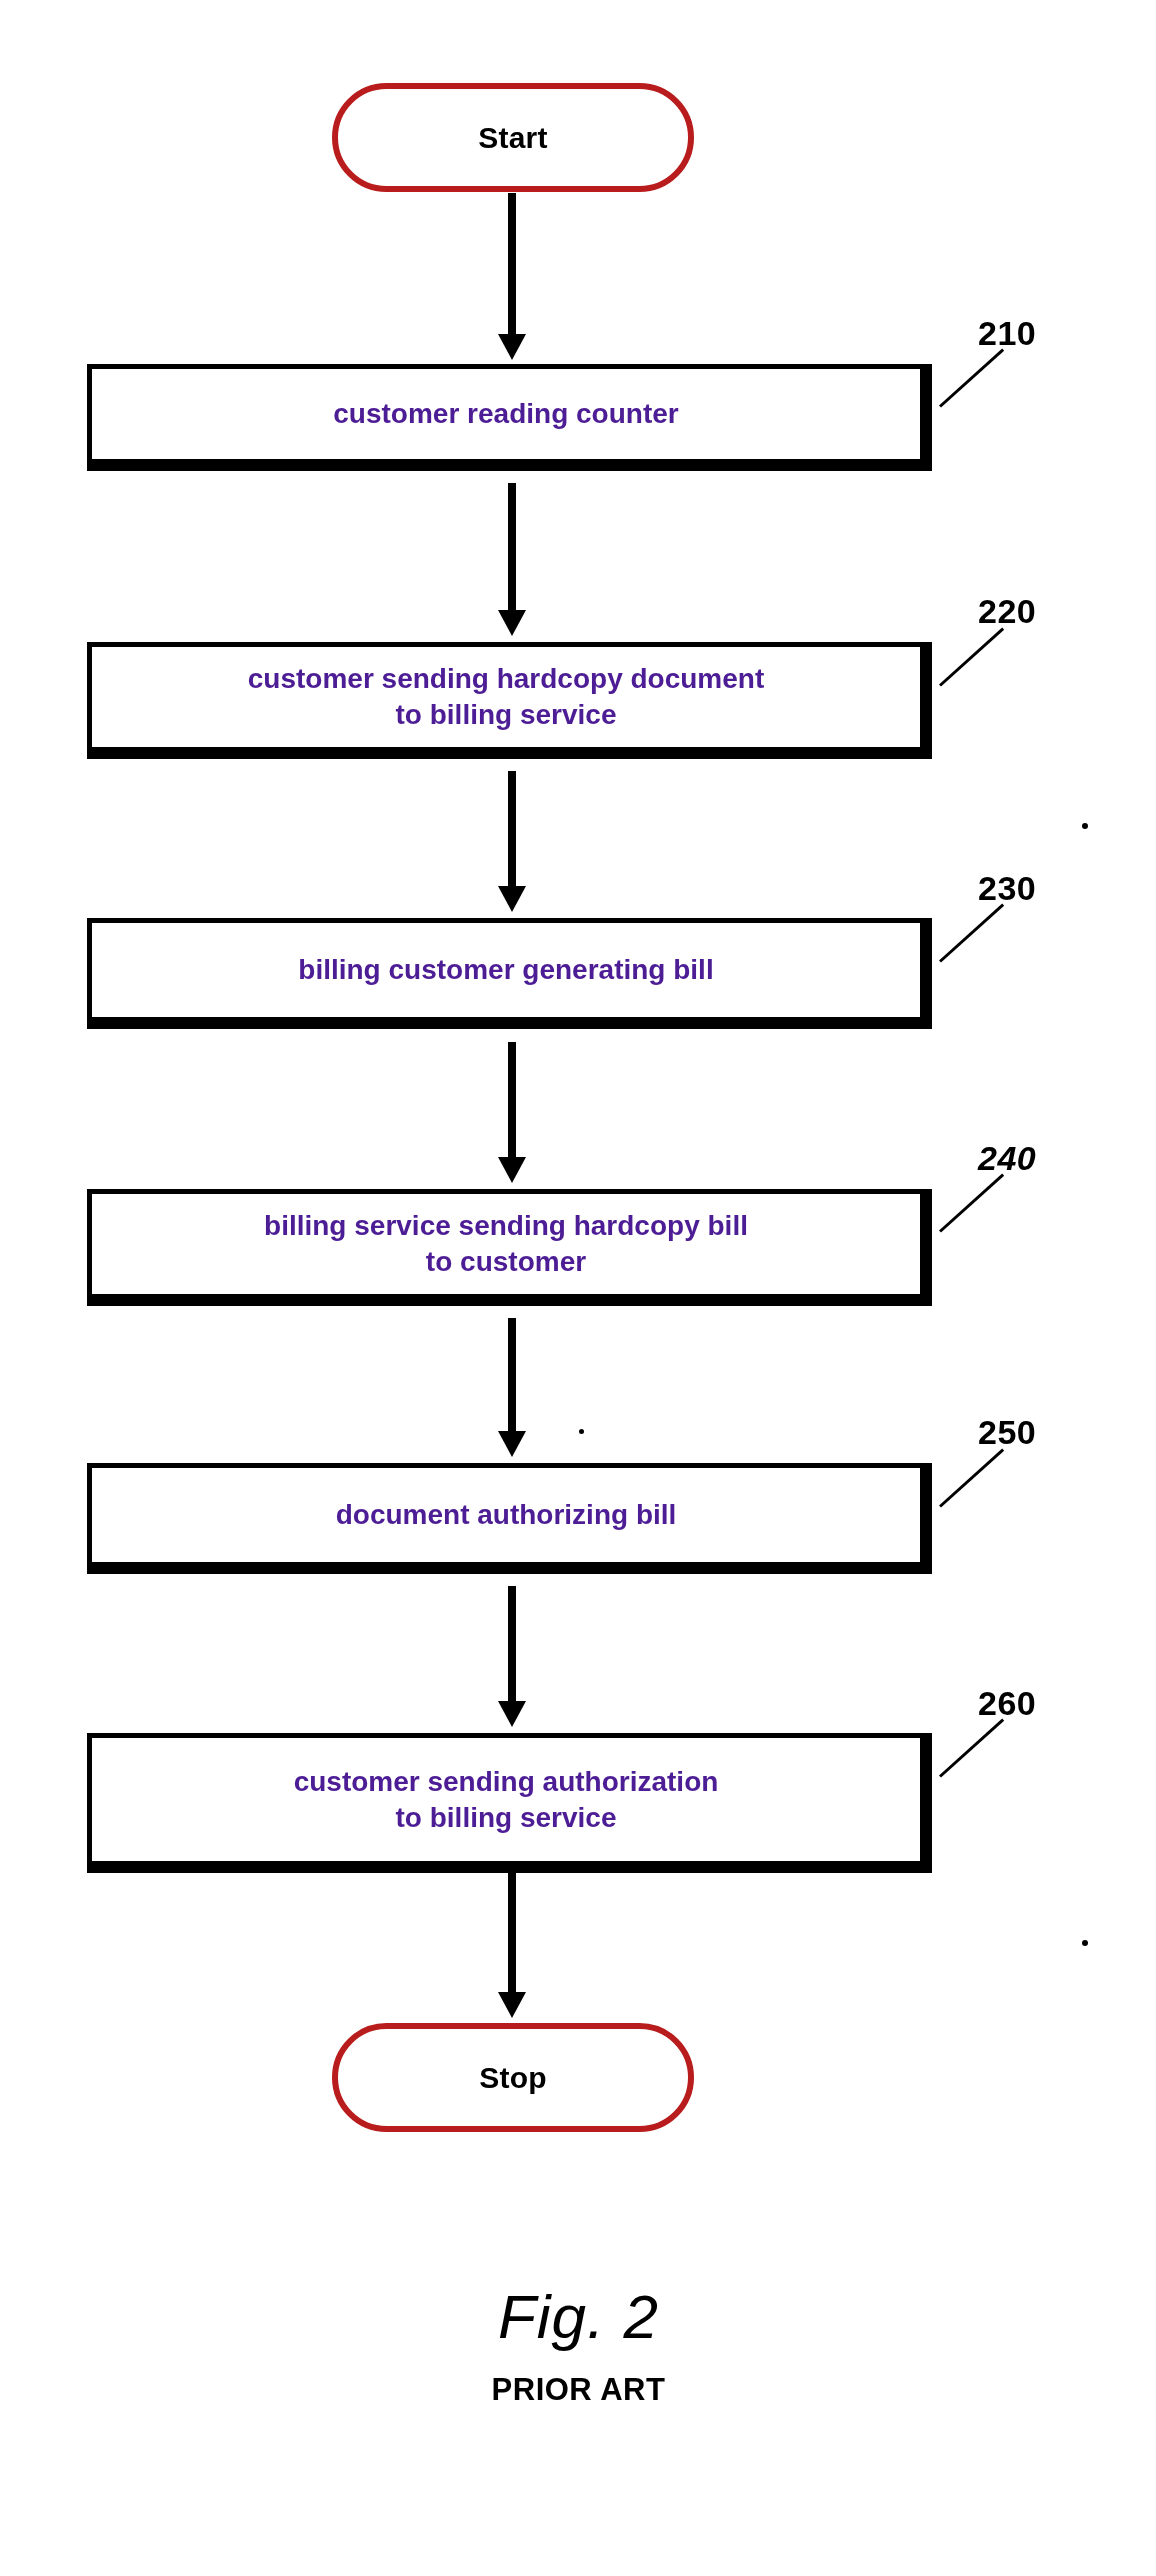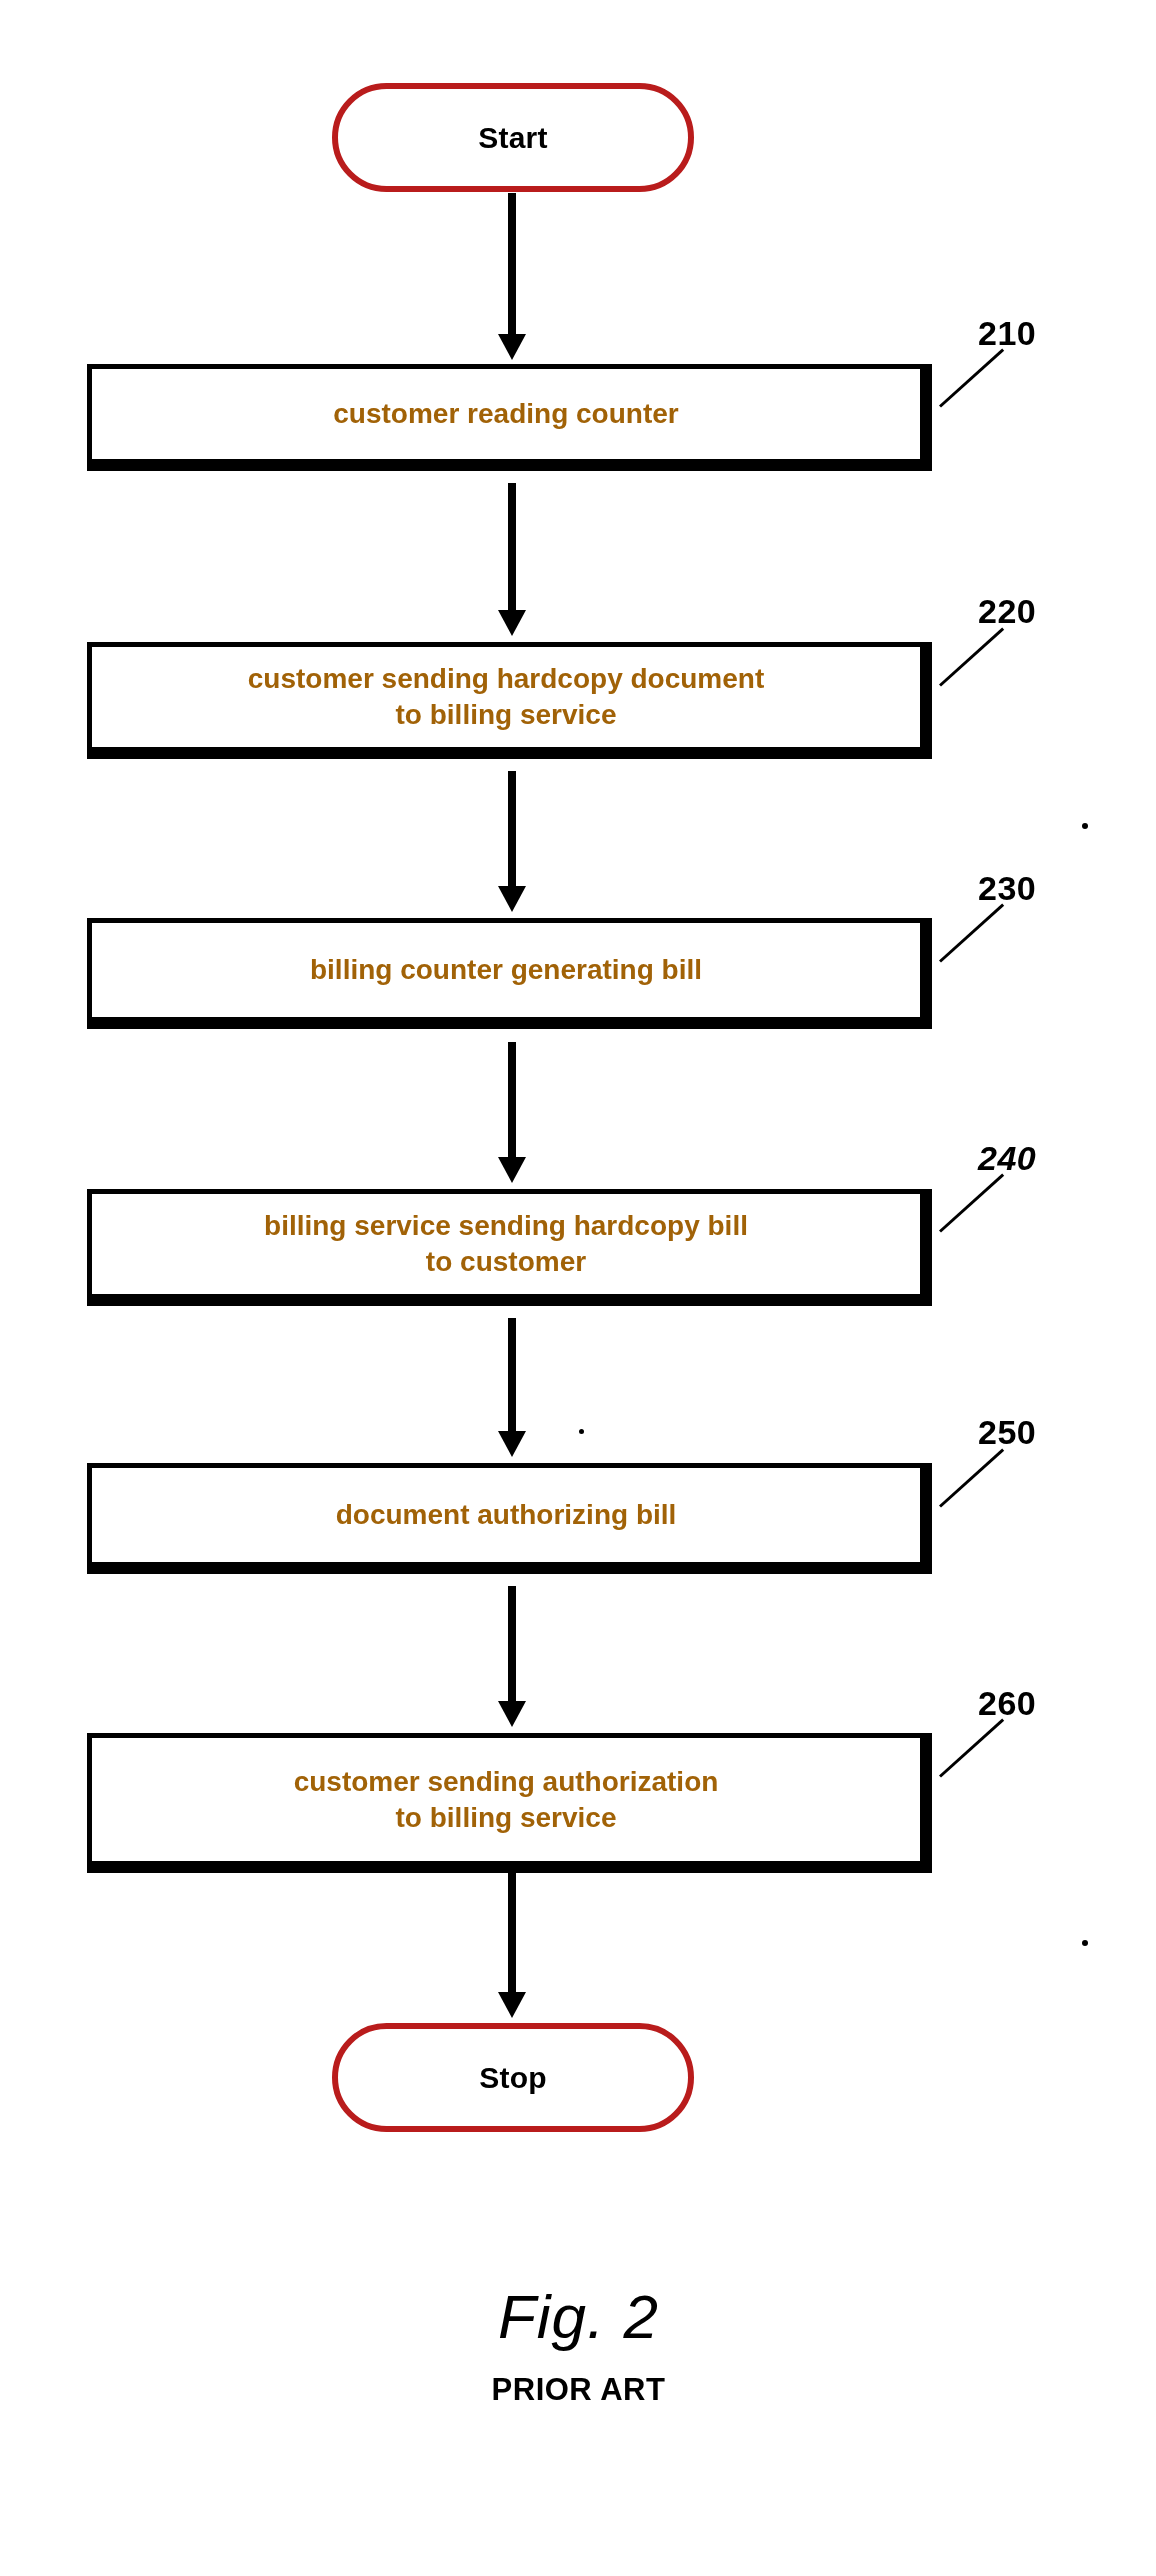--- a/index.html
+++ b/index.html
@@ -57,21 +57,21 @@
     align-items: center;
     justify-content: center;
     text-align: center;
   }
   .process .proc-label {
     font-size: 28px;
     font-weight: bold;
     line-height: 1.28;
     padding: 0 14px;
     white-space: pre-line;
-    color: #a16207;
+    color: #4c1d95;
   }
 
   .box-210 { left: 87px;  top: 364px;  width: 845px; height: 107px; }
   .box-220 { left: 87px;  top: 642px;  width: 845px; height: 117px; }
   .box-230 { left: 87px;  top: 918px;  width: 845px; height: 111px; }
   .box-240 { left: 87px;  top: 1189px; width: 845px; height: 117px; }
   .box-250 { left: 87px;  top: 1463px; width: 845px; height: 111px; }
   .box-260 { left: 87px;  top: 1733px; width: 845px; height: 140px; }
 
   
@@ -202,21 +202,21 @@
     <span class="proc-label">customer sending hardcopy document
 to billing service</span>
   </div>
   <div class="leader lead-220"></div>
   <div class="refnum ref-220">220</div>
 
   <div class="connector conn-3"></div>
   <div class="arrowhead ah-3"></div>
 
   <div class="process box-230">
-    <span class="proc-label">billing counter generating bill</span>
+    <span class="proc-label">billing customer generating bill</span>
   </div>
   <div class="leader lead-230"></div>
   <div class="refnum ref-230">230</div>
 
   <div class="connector conn-4"></div>
   <div class="arrowhead ah-4"></div>
 
   <div class="process box-240">
     <span class="proc-label">billing service sending hardcopy bill
 to customer</span>

